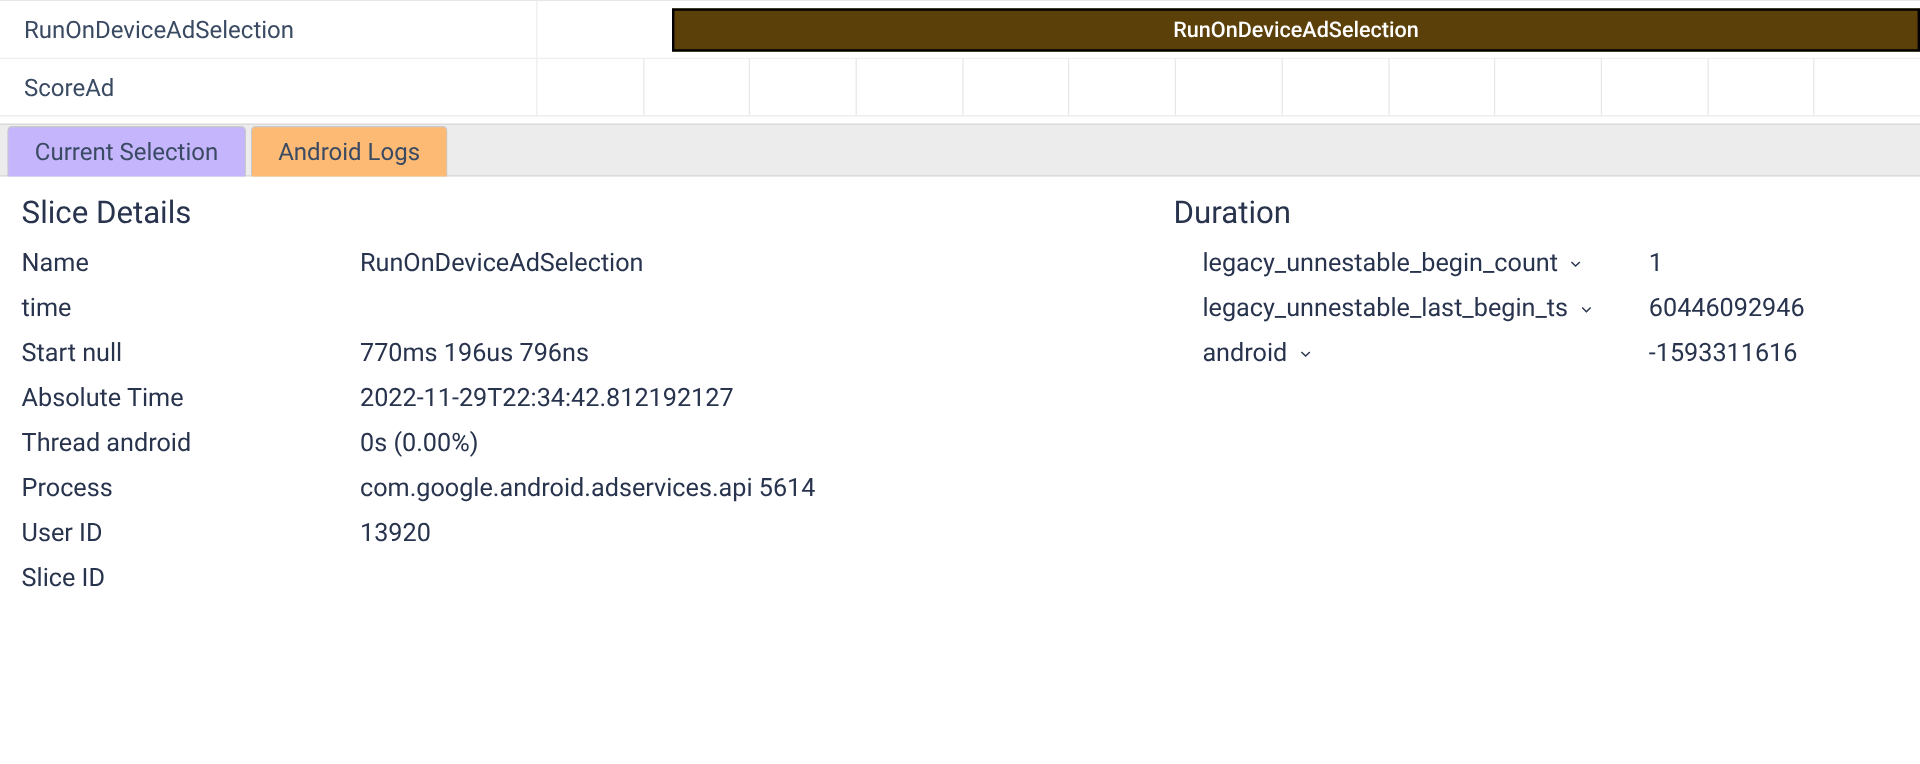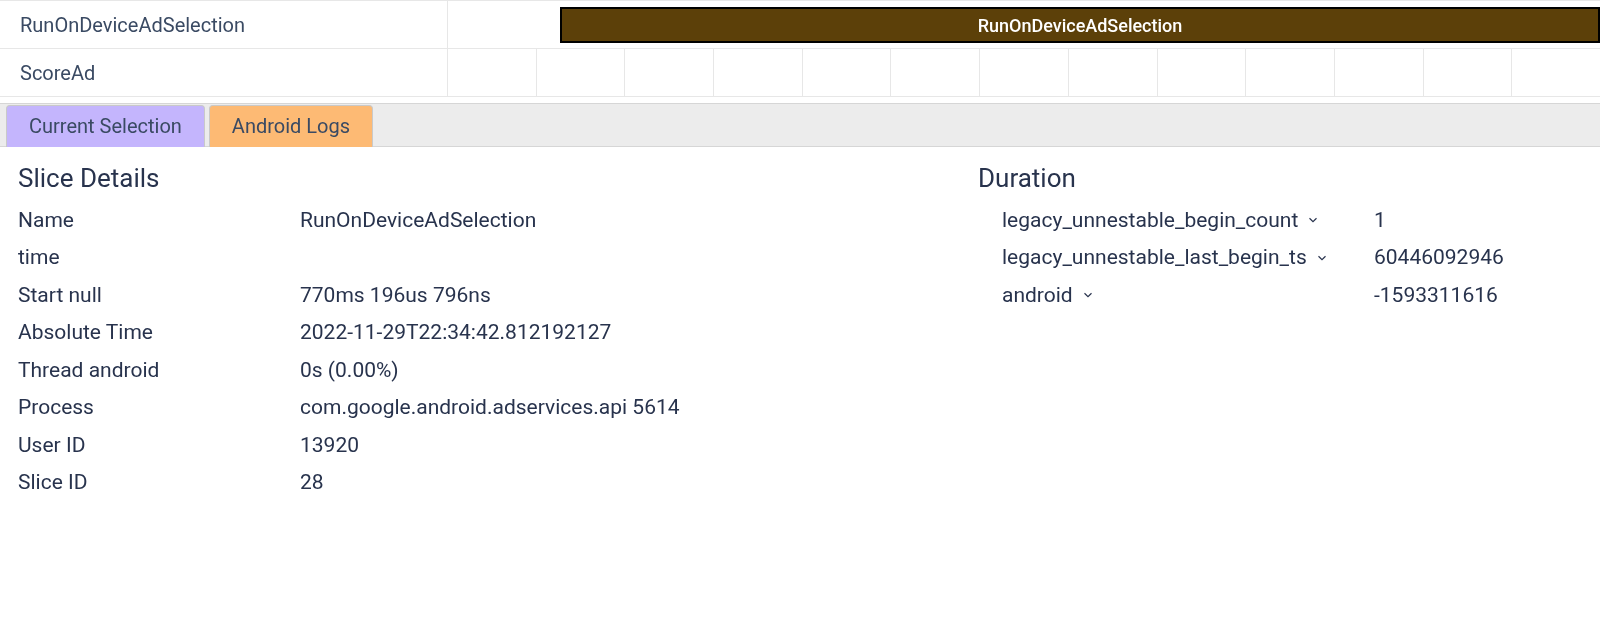--- a/index.html
+++ b/index.html
@@ -215,21 +215,20 @@
         <div class="kv-row">
           <div class="kv-key">Process</div>
           <div class="kv-val">com.google.android.adservices.api 5614</div>
         </div>
         <div class="kv-row">
           <div class="kv-key">User ID</div>
           <div class="kv-val">13920</div>
         </div>
         <div class="kv-row">
           <div class="kv-key">Slice ID</div>
-          <div class="kv-val">28</div>
         </div>
       </div>
   </div>
   <div class="col right">
     <div class="section-title">Duration</div>
     <div id="arg-list">
         <div class="arg-row">
           <div class="arg-key-wrap">
             <span>legacy_unnestable_begin_count</span>
             <span class="chevron">

